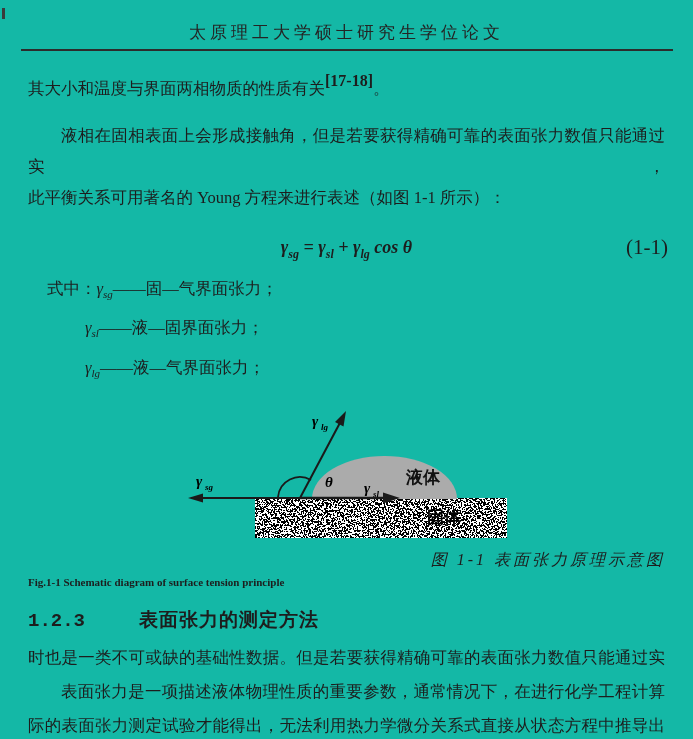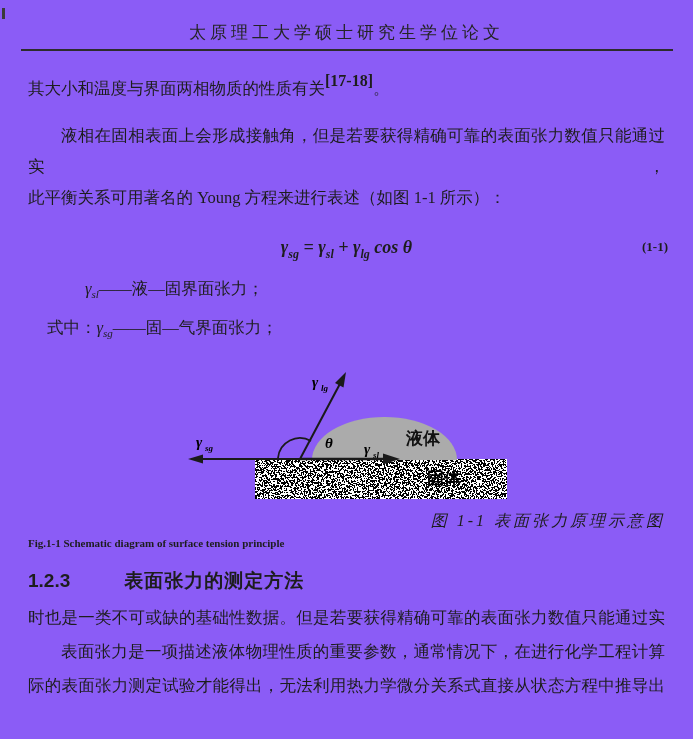--- a/index.html
+++ b/index.html
@@ -1,56 +1,56 @@
 <!DOCTYPE html>
 <html><head>
 <meta charset="utf-8">
 <style>
   html,body{margin:0;padding:0;background:#e8e8e8;}
   .page{
     position:relative;width:693px;height:739px;margin:0 auto;
-    background:#8b5cf6;color:#1d1d1d;overflow:hidden;
+    background:#14b8a6;color:#1d1d1d;overflow:hidden;
     font-family:"Liberation Serif", serif;
   }
   .scan-artifact{position:absolute;left:2px;top:8px;width:3px;height:11px;background:#3a3a3a;}
   
   .running-head{padding-top:21px;text-align:center;font-size:17px;letter-spacing:4px;color:#242424;}
   .header-rule{height:2px;background:#2c2c2c;margin:5px 20px 0 21px;}
   
   main{padding:0 28px;}
   .body-text{font-size:16.5px;}
   .p1{margin-top:16px;line-height:30px;}
   .p2{margin-top:12px;}
   .pline{line-height:31px;}
   .pline.justified{text-align:justify;text-align-last:justify;}
   .pline.indent{text-indent:33px;}
   sup.ref{font-size:16px;font-weight:600;position:relative;top:-1px;letter-spacing:0;}
   
   .eq-row{position:relative;margin-top:21px;height:30px;line-height:26px;text-align:center;}
   .equation{font-style:italic;font-weight:600;font-size:18px;white-space:pre;}
   .equation sub{font-size:12px;font-style:italic;}
-  .eq-num{position:absolute;right:-3px;top:0;font-style:normal;font-weight:700;font-size:13px;}
+  .eq-num{position:absolute;right:-3px;top:0;font-style:normal;font-weight:400;font-size:21px;}
   
   .defs{margin-top:8px;}
   .def-line{padding-left:57px;font-size:16.5px;line-height:34px;}
   .def-line.first{padding-left:19px;}
   .sym-i{font-style:italic;}
   .def-line sub{font-size:11px;font-style:italic;}
   
   figure{margin:6px 0 0 0;padding:0;}
   .fig-canvas{display:block;margin-left:122px;}
   .fig-canvas text{font-family:"Liberation Serif", serif;}
   .fig-label{font-size:15px;font-style:italic;font-weight:700;}
   .fig-sub{font-size:9px;font-style:italic;font-weight:700;}
   .fig-cjk{font-size:17px;font-weight:700;}
   .caption-cn{margin-top:2px;text-align:right;font-size:16px;font-style:italic;letter-spacing:3px;line-height:20px;}
   .caption-en{text-align:left;font-size:11px;line-height:24px;font-weight:bold;}
   
   .section-heading{margin:13px 0 0 0;font-size:19px;line-height:26px;font-weight:700;}
-  .section-number{font-family:Liberation Sans, sans-serif;font-weight:600;margin-right:10px;}
+  .section-number{font-family:Liberation Mono, monospace;font-weight:600;margin-right:10px;}
   .section-title{font-family:"Liberation Sans", sans-serif;letter-spacing:1px;margin-left:44px;}
   
   .p3{margin-top:7px;}
   .p3 .pline{line-height:34px;}
 </style>
 </head>
 <body>
 
 <div class="page">
   <div class="scan-artifact"></div>
@@ -68,22 +68,23 @@
       <div class="pline justified indent">液相在固相表面上会形成接触角，但是若要获得精确可靠的表面张力数值只能通过实，</div>
       <div class="pline">此平衡关系可用著名的 Young 方程来进行表述（如图 1-1 所示）：</div>
     </div>
 
     <div class="eq-row">
       <span class="equation"><span>γ</span><sub>sg</sub><span> = </span><span>γ</span><sub>sl</sub><span> + </span><span>γ</span><sub>lg</sub><span> cos θ</span></span>
       <span class="eq-num">(1-1)</span>
     </div>
 
     <div class="defs">
+      <div class="def-line first"><span>式中：</span><span class="sym-i">γ</span><sub>sg</sub><span>——</span><span>固—气界面张力；</span></div>
       <div class="def-line"><span class="sym-i">γ</span><sub>sl</sub><span>——</span><span>液—固界面张力；</span></div>
-      <div class="def-line first"><span>式中：</span><span class="sym-i">γ</span><sub>sg</sub><span>——</span><span>固—气界面张力；</span></div>
+      <div class="def-line"><span class="sym-i">γ</span><sub>lg</sub><span>——</span><span>液—气界面张力；</span></div>
     </div>
 
     <figure>
       <svg class="fig-canvas" width="440" height="152" viewBox="0 0 440 152">
         <defs>
           <filter id="speckle" x="-2%" y="-2%" width="104%" height="104%">
             <feTurbulence type="fractalNoise" baseFrequency="0.55" numOctaves="3" seed="7"></feTurbulence>
             <feComponentTransfer>
               <feFuncR type="discrete" tableValues="0 1"></feFuncR>
               <feFuncG type="discrete" tableValues="0 1"></feFuncG>

